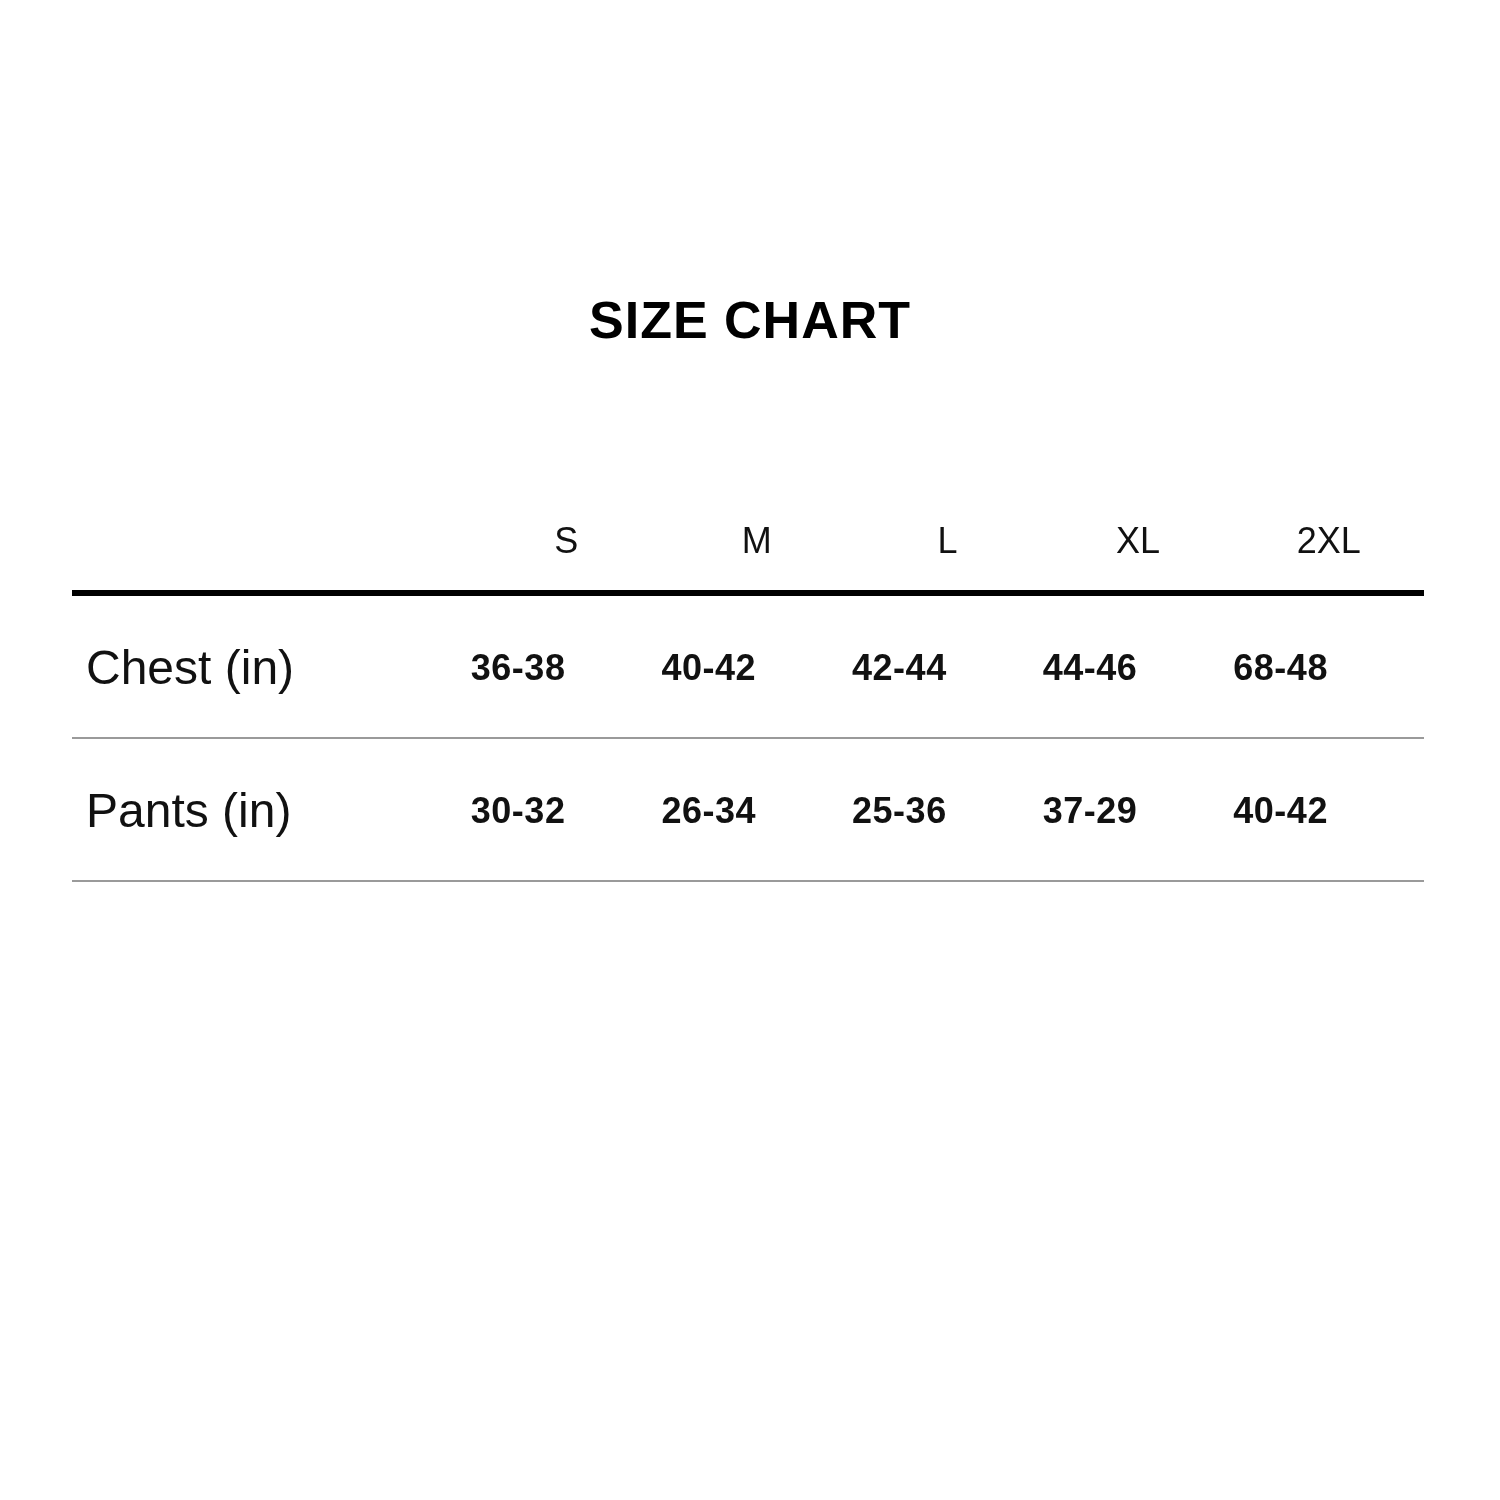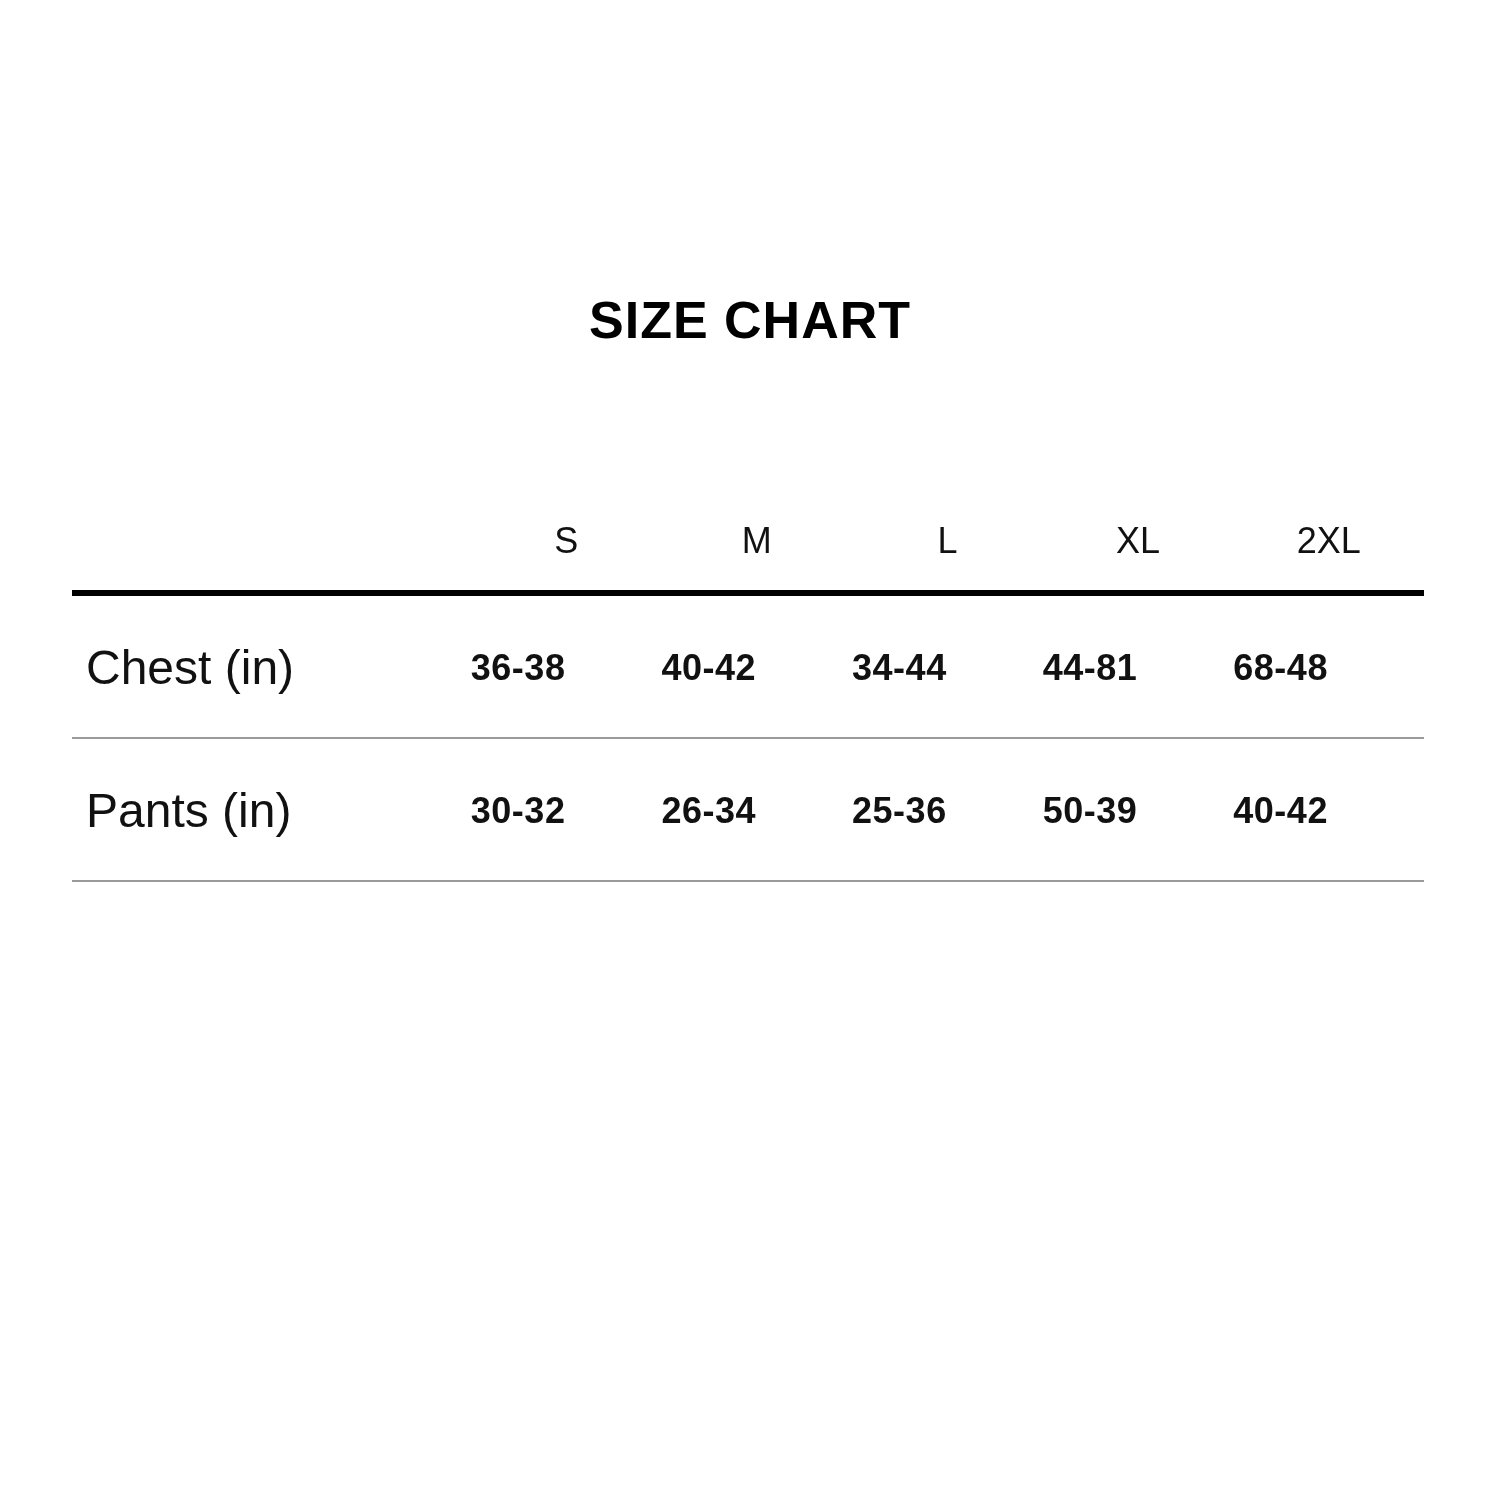--- a/index.html
+++ b/index.html
@@ -98,29 +98,29 @@
           <th>L</th>
           <th>XL</th>
           <th>2XL</th>
         </tr>
       </thead>
       <tbody>
         <tr>
           <td class="row-label">Chest (in)</td>
           <td class="value">36-38</td>
           <td class="value">40-42</td>
-          <td class="value">34-44</td>
-          <td class="value">44-81</td>
+          <td class="value">42-44</td>
+          <td class="value">44-46</td>
           <td class="value">68-48</td>
         </tr>
         <tr>
           <td class="row-label">Pants (in)</td>
           <td class="value">30-32</td>
           <td class="value">26-34</td>
           <td class="value">25-36</td>
-          <td class="value">50-39</td>
+          <td class="value">37-29</td>
           <td class="value">40-42</td>
         </tr>
       </tbody>
     </table>
   </div>
 
 </div>
 
 </body></html>

